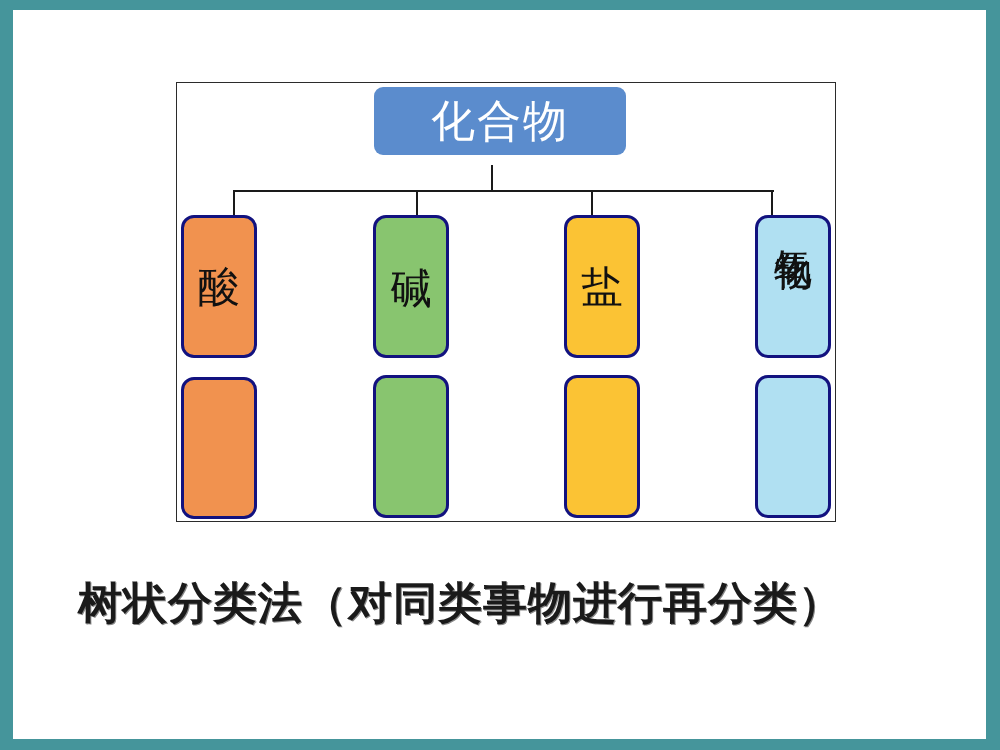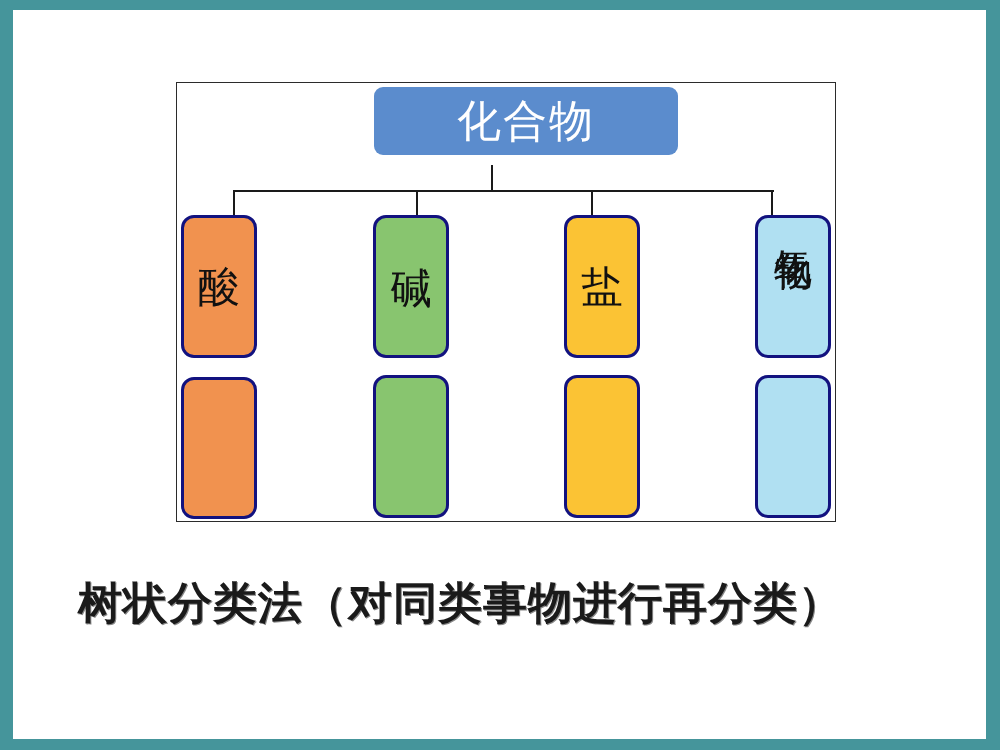--- a/index.html
+++ b/index.html
@@ -10,21 +10,21 @@
     }
     .slide {
       position: absolute; left: 13px; top: 10px; width: 973px; height: 729px;
       background: #ffffff;
     }
     .frame {
       position: absolute; left: 176px; top: 82px; width: 660px; height: 440px;
       border: 1.5px solid #2b2b2b; box-sizing: border-box; background: #fff;
     }
     .root {
-      position: absolute; left: 374px; top: 87px; width: 304px; height: 68px;
+      position: absolute; left: 374px; top: 87px; width: 252px; height: 68px;
       background: #5b8ccd; border-radius: 9px;
       color: #ffffff; font-size: 44px; line-height: 68px; text-align: center;
       letter-spacing: 2px;
     }
     .line { position: absolute; background: #1a1a1a; }
     .node {
       position: absolute; width: 76px; border: 3px solid #12127f;
       border-radius: 13px; box-sizing: border-box;
       display: flex; align-items: center; justify-content: center;
       color: #111; text-align: center;

